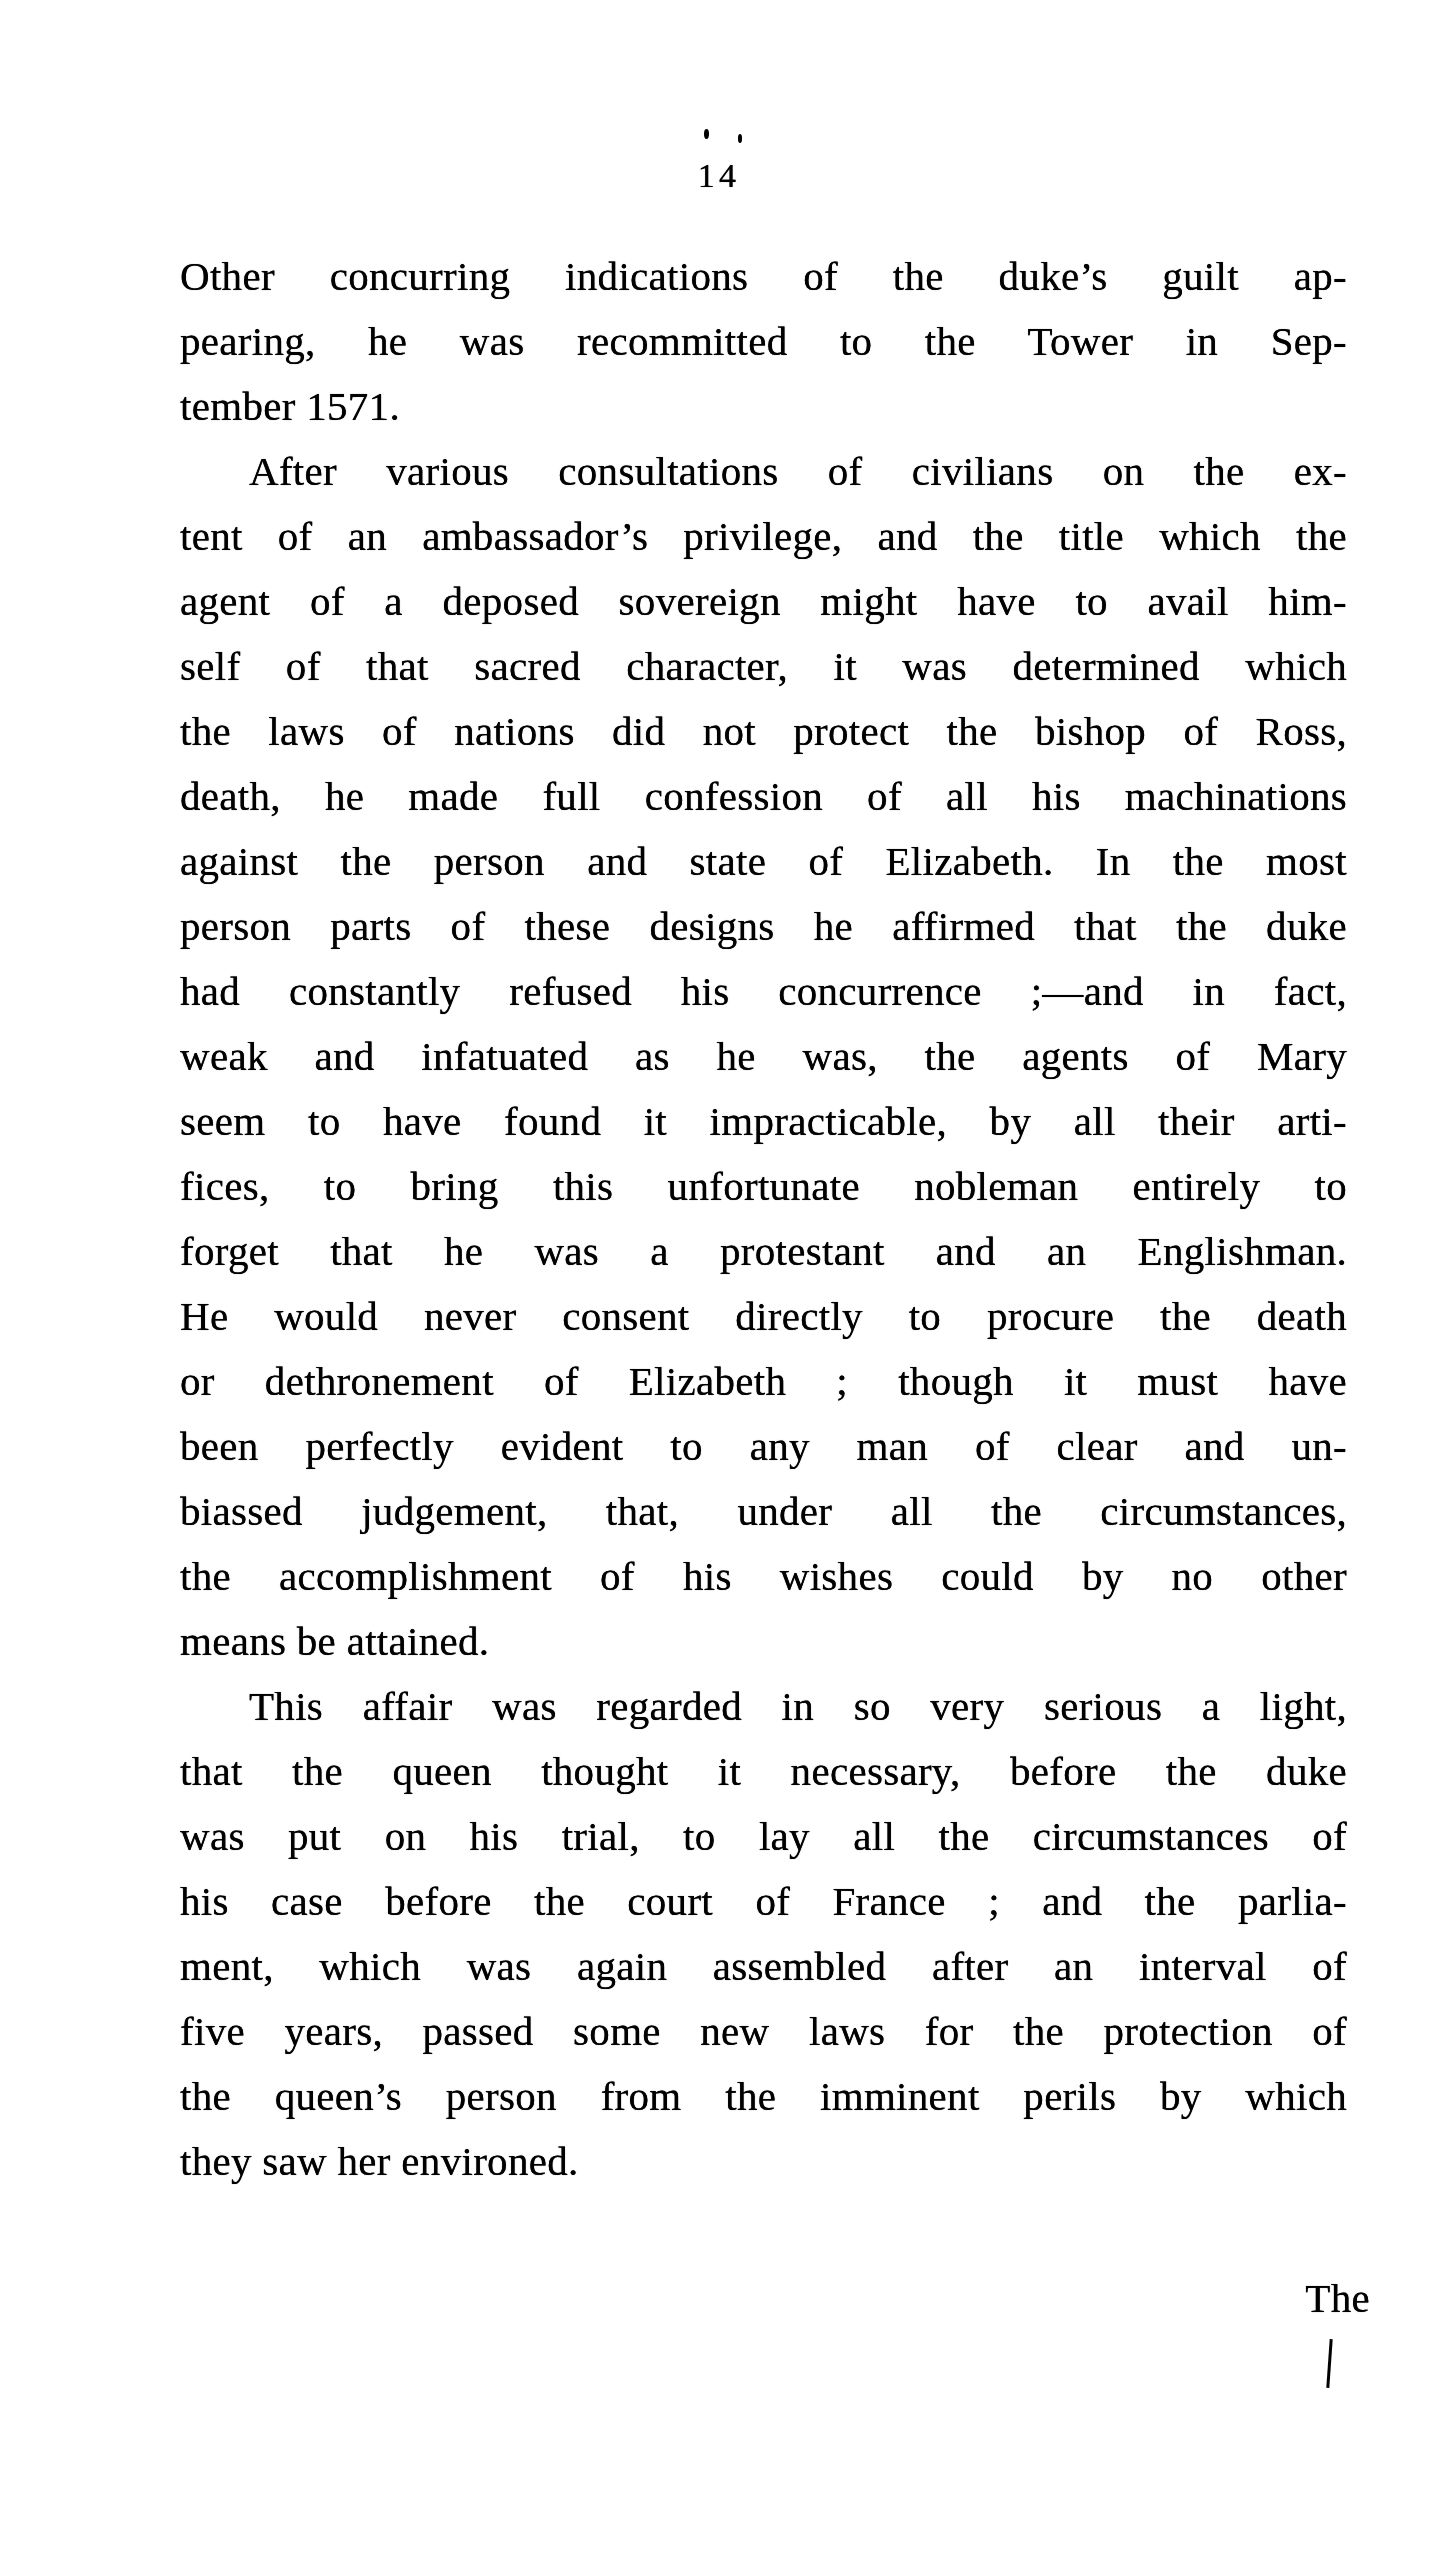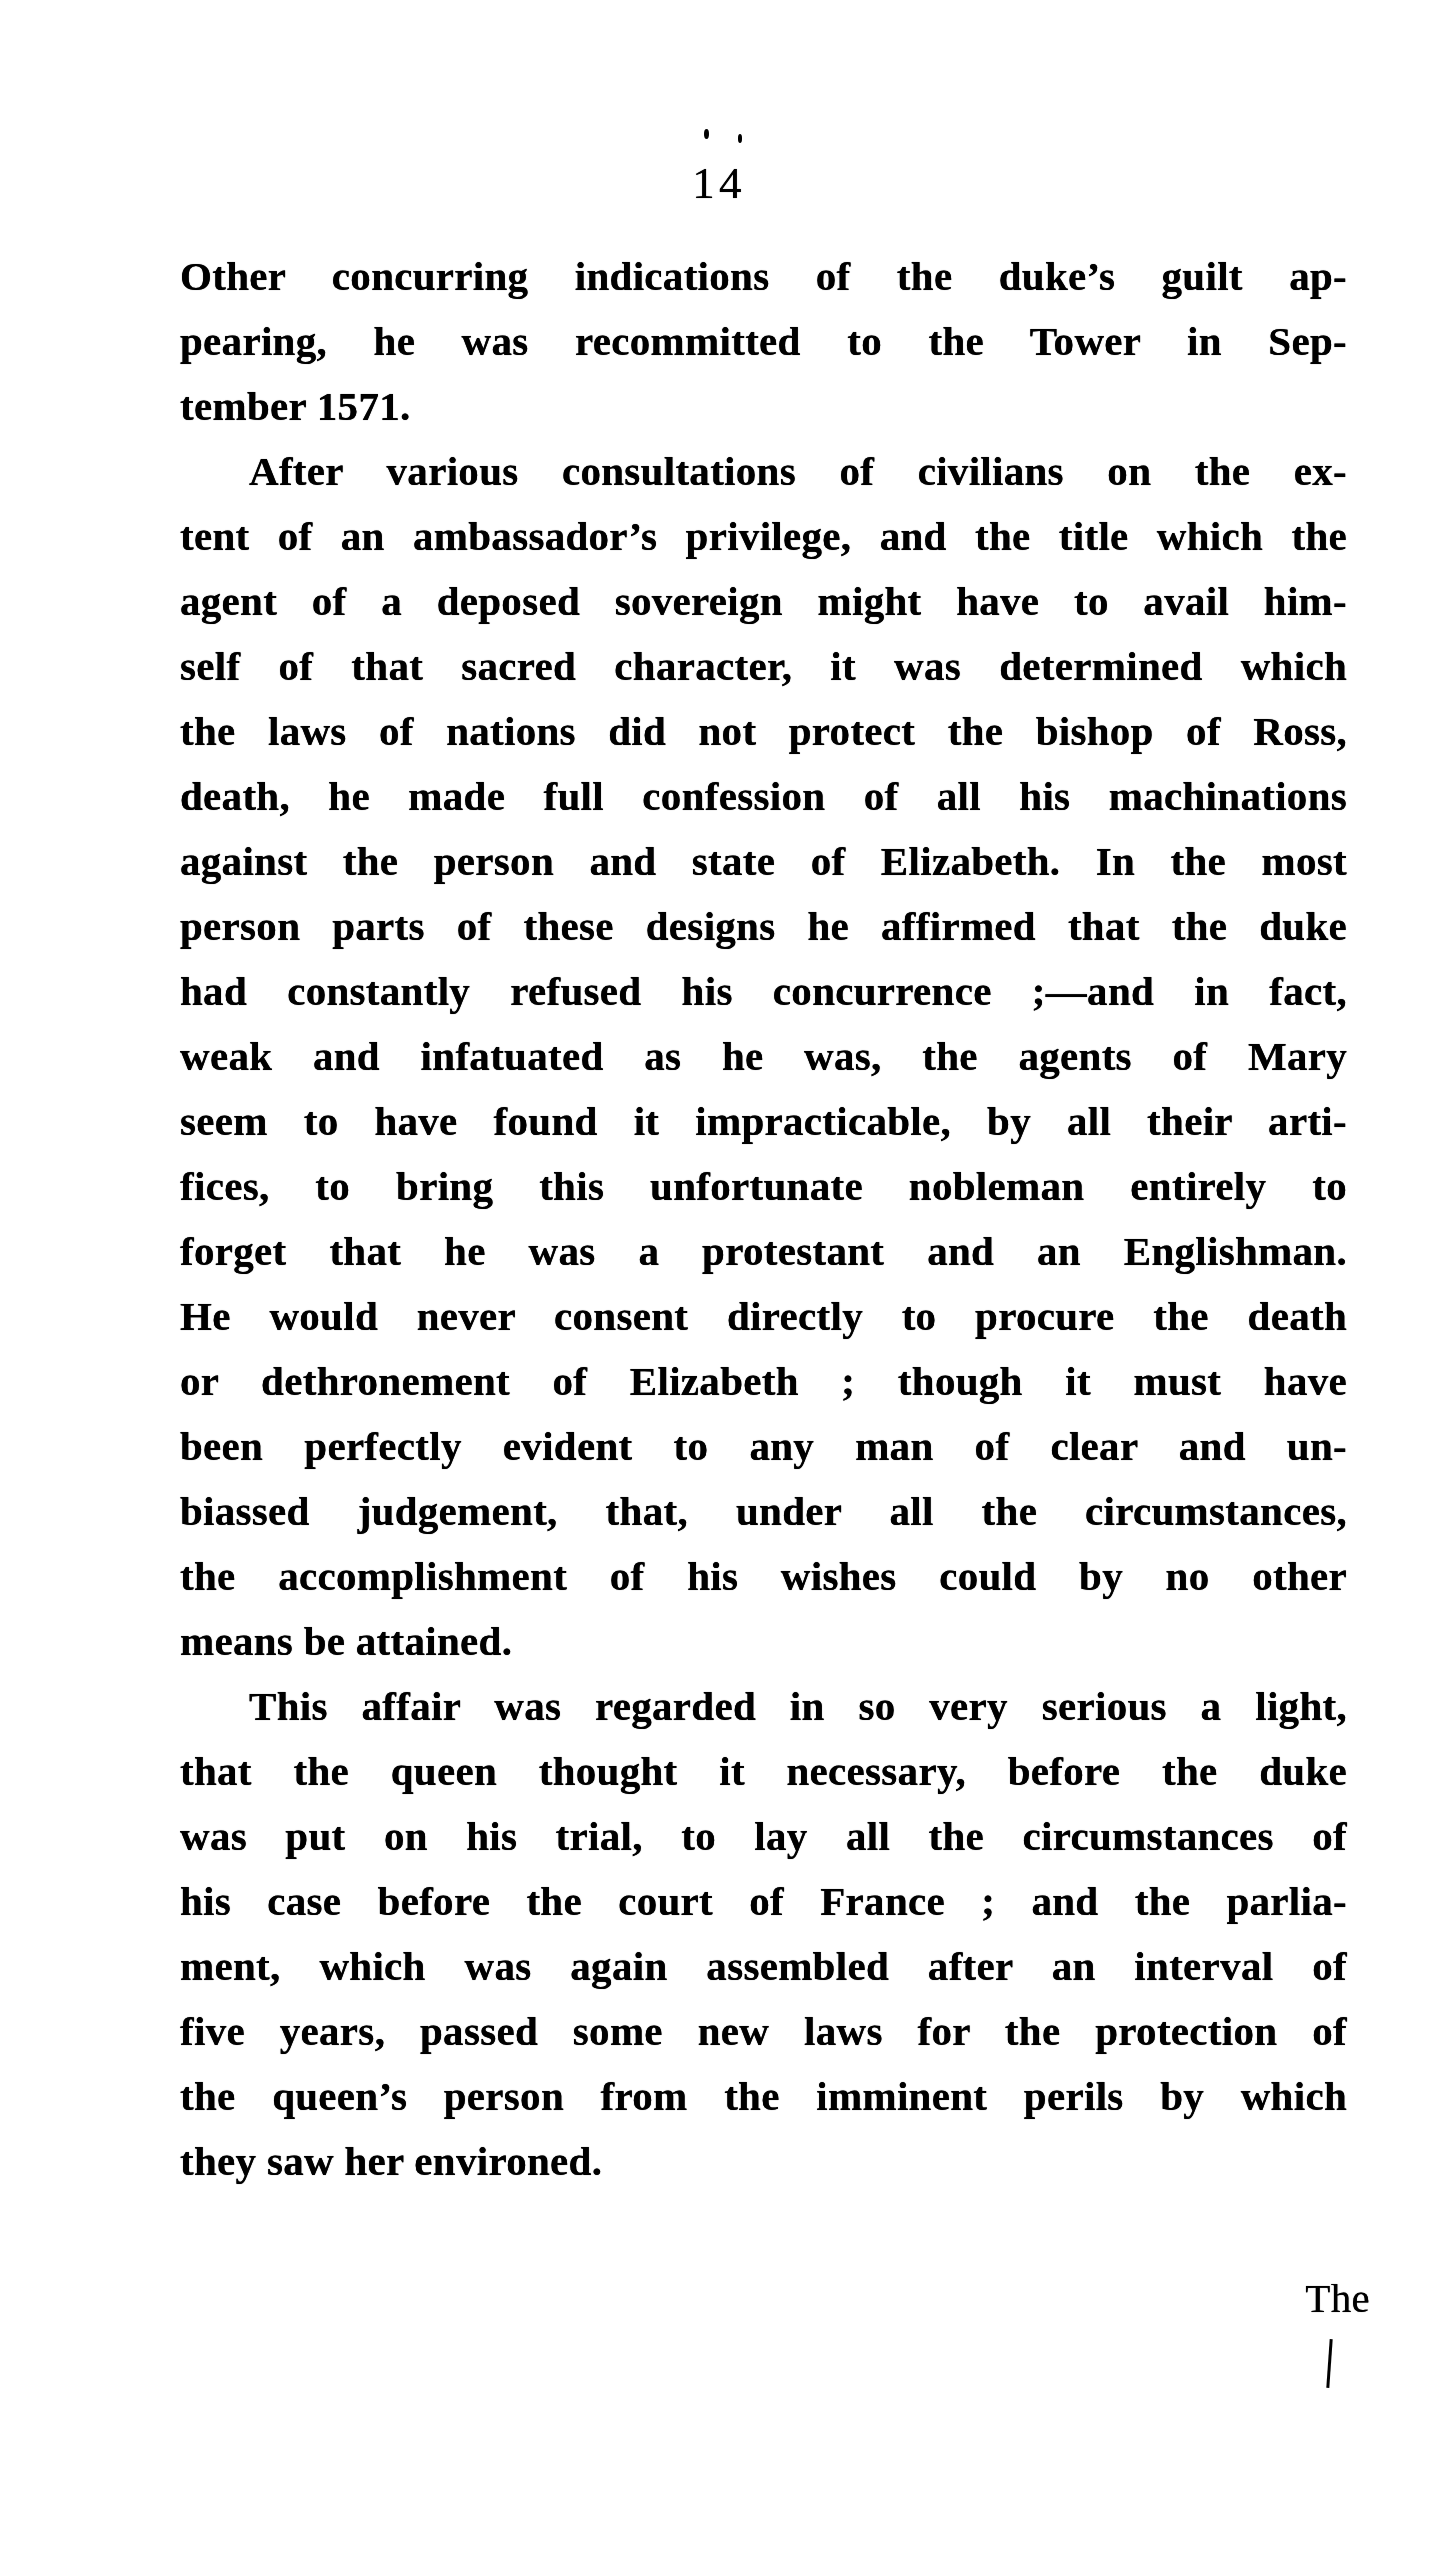--- a/index.html
+++ b/index.html
@@ -15,36 +15,35 @@
     overflow: hidden;
     font-family: "Liberation Serif", "DejaVu Serif", serif;
     color: #000000;
   }
   .page-number {
     position: absolute;
     top: 157px;
     left: 0;
     width: 1438px;
     text-align: center;
-    font-size: 45px;
+    font-size: 34px;
     letter-spacing: 4.2px;
     color: #000;
     text-shadow: 0 0 0.7px #000;
   }
   .text-block {
     position: absolute;
     left: 180px;
     top: 244px;
     width: 1167px;
     font-size: 41px;
     line-height: 65px;
     letter-spacing: 0.3px;
     color: #000;
     text-shadow: 0 0 0.7px #000;
-    font-weight: bold;
   }
   .line {
     text-align: justify;
     text-align-last: justify;
     white-space: normal;
   }
   .line.indent {
     text-indent: 69px;
   }
   .line.endline {

